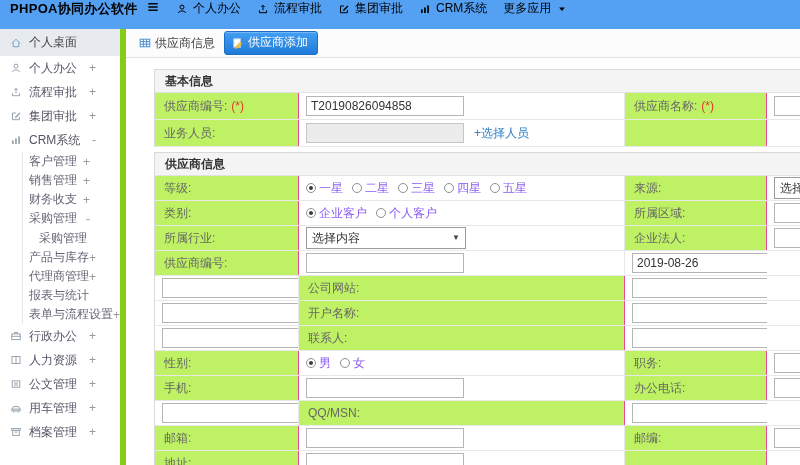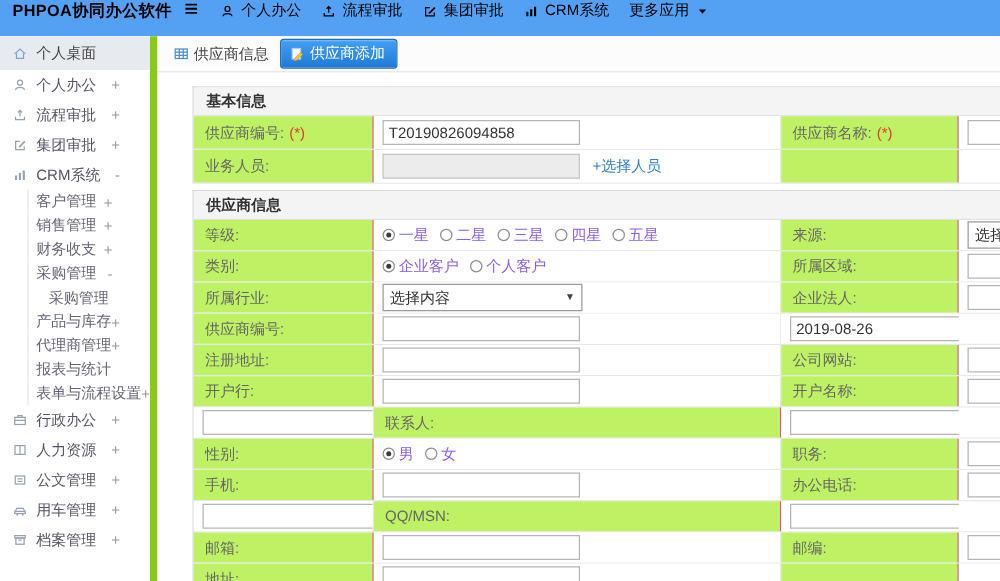--- a/index.html
+++ b/index.html
@@ -363,37 +363,31 @@
                 <span>供应商编号:</span>
               </div>
               <div class="fcell fld">
                 <input class="inp" type="text" style="">
               </div>
               <div class="fcell fld">
                 <input class="inp" type="text" value="2019-08-26" style="">
               </div>
             </div>
             <div class="frow">
-              <div class="fcell lab">
-                <span>注册地址:</span>
-              </div>
               <div class="fcell fld">
                 <input class="inp" type="text" style="">
               </div>
               <div class="fcell lab">
                 <span>公司网站:</span>
               </div>
               <div class="fcell fld">
                 <input class="inp" type="text" style="">
               </div>
             </div>
             <div class="frow">
-              <div class="fcell lab">
-                <span>开户行:</span>
-              </div>
               <div class="fcell fld">
                 <input class="inp" type="text" style="">
               </div>
               <div class="fcell lab">
                 <span>开户名称:</span>
               </div>
               <div class="fcell fld">
                 <input class="inp" type="text" style="">
               </div>
             </div>

